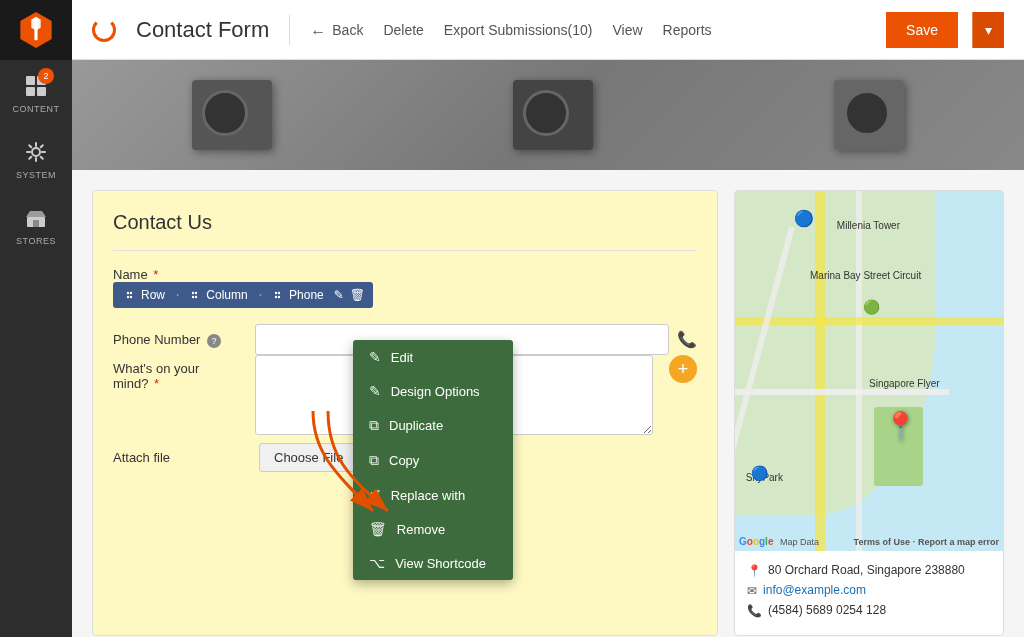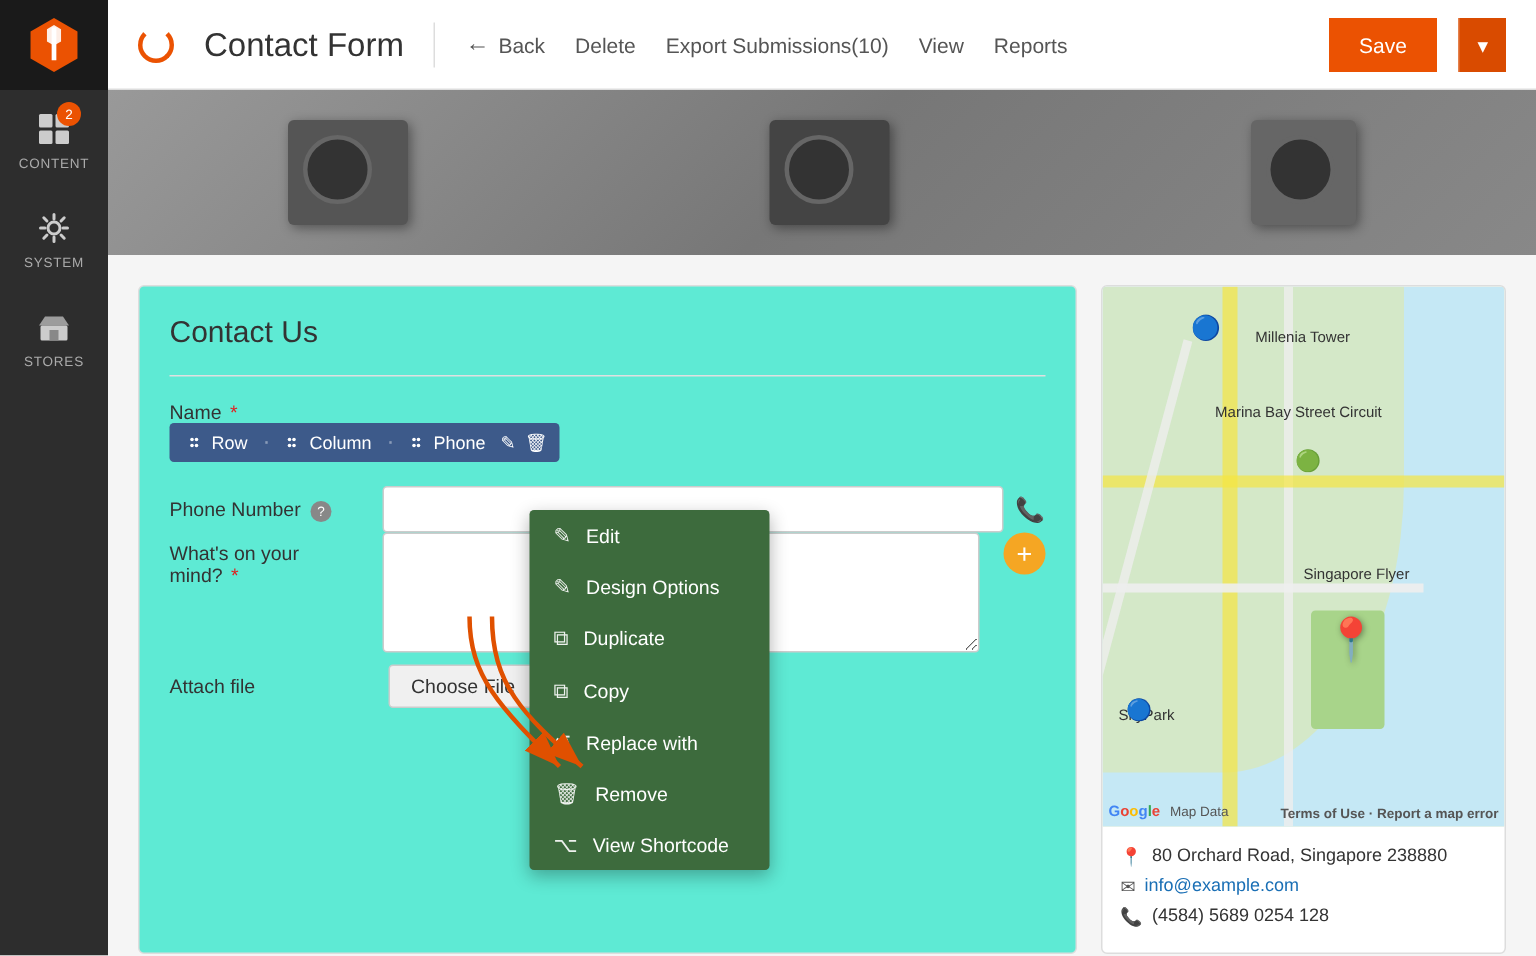--- a/index.html
+++ b/index.html
@@ -172,21 +172,21 @@
 
     
     .form-area {
       display: flex;
       gap: 0;
       padding: 20px;
       flex: 1;
     }
     .form-panel {
       flex: 1;
-      background: #5eead4;
+      background: #fef9c3;
       border: 1px solid #ddd;
       border-radius: 4px;
       padding: 20px;
       margin-right: 16px;
       position: relative;
     }
     .form-title {
       font-size: 20px;
       font-weight: 400;
       color: #333;

